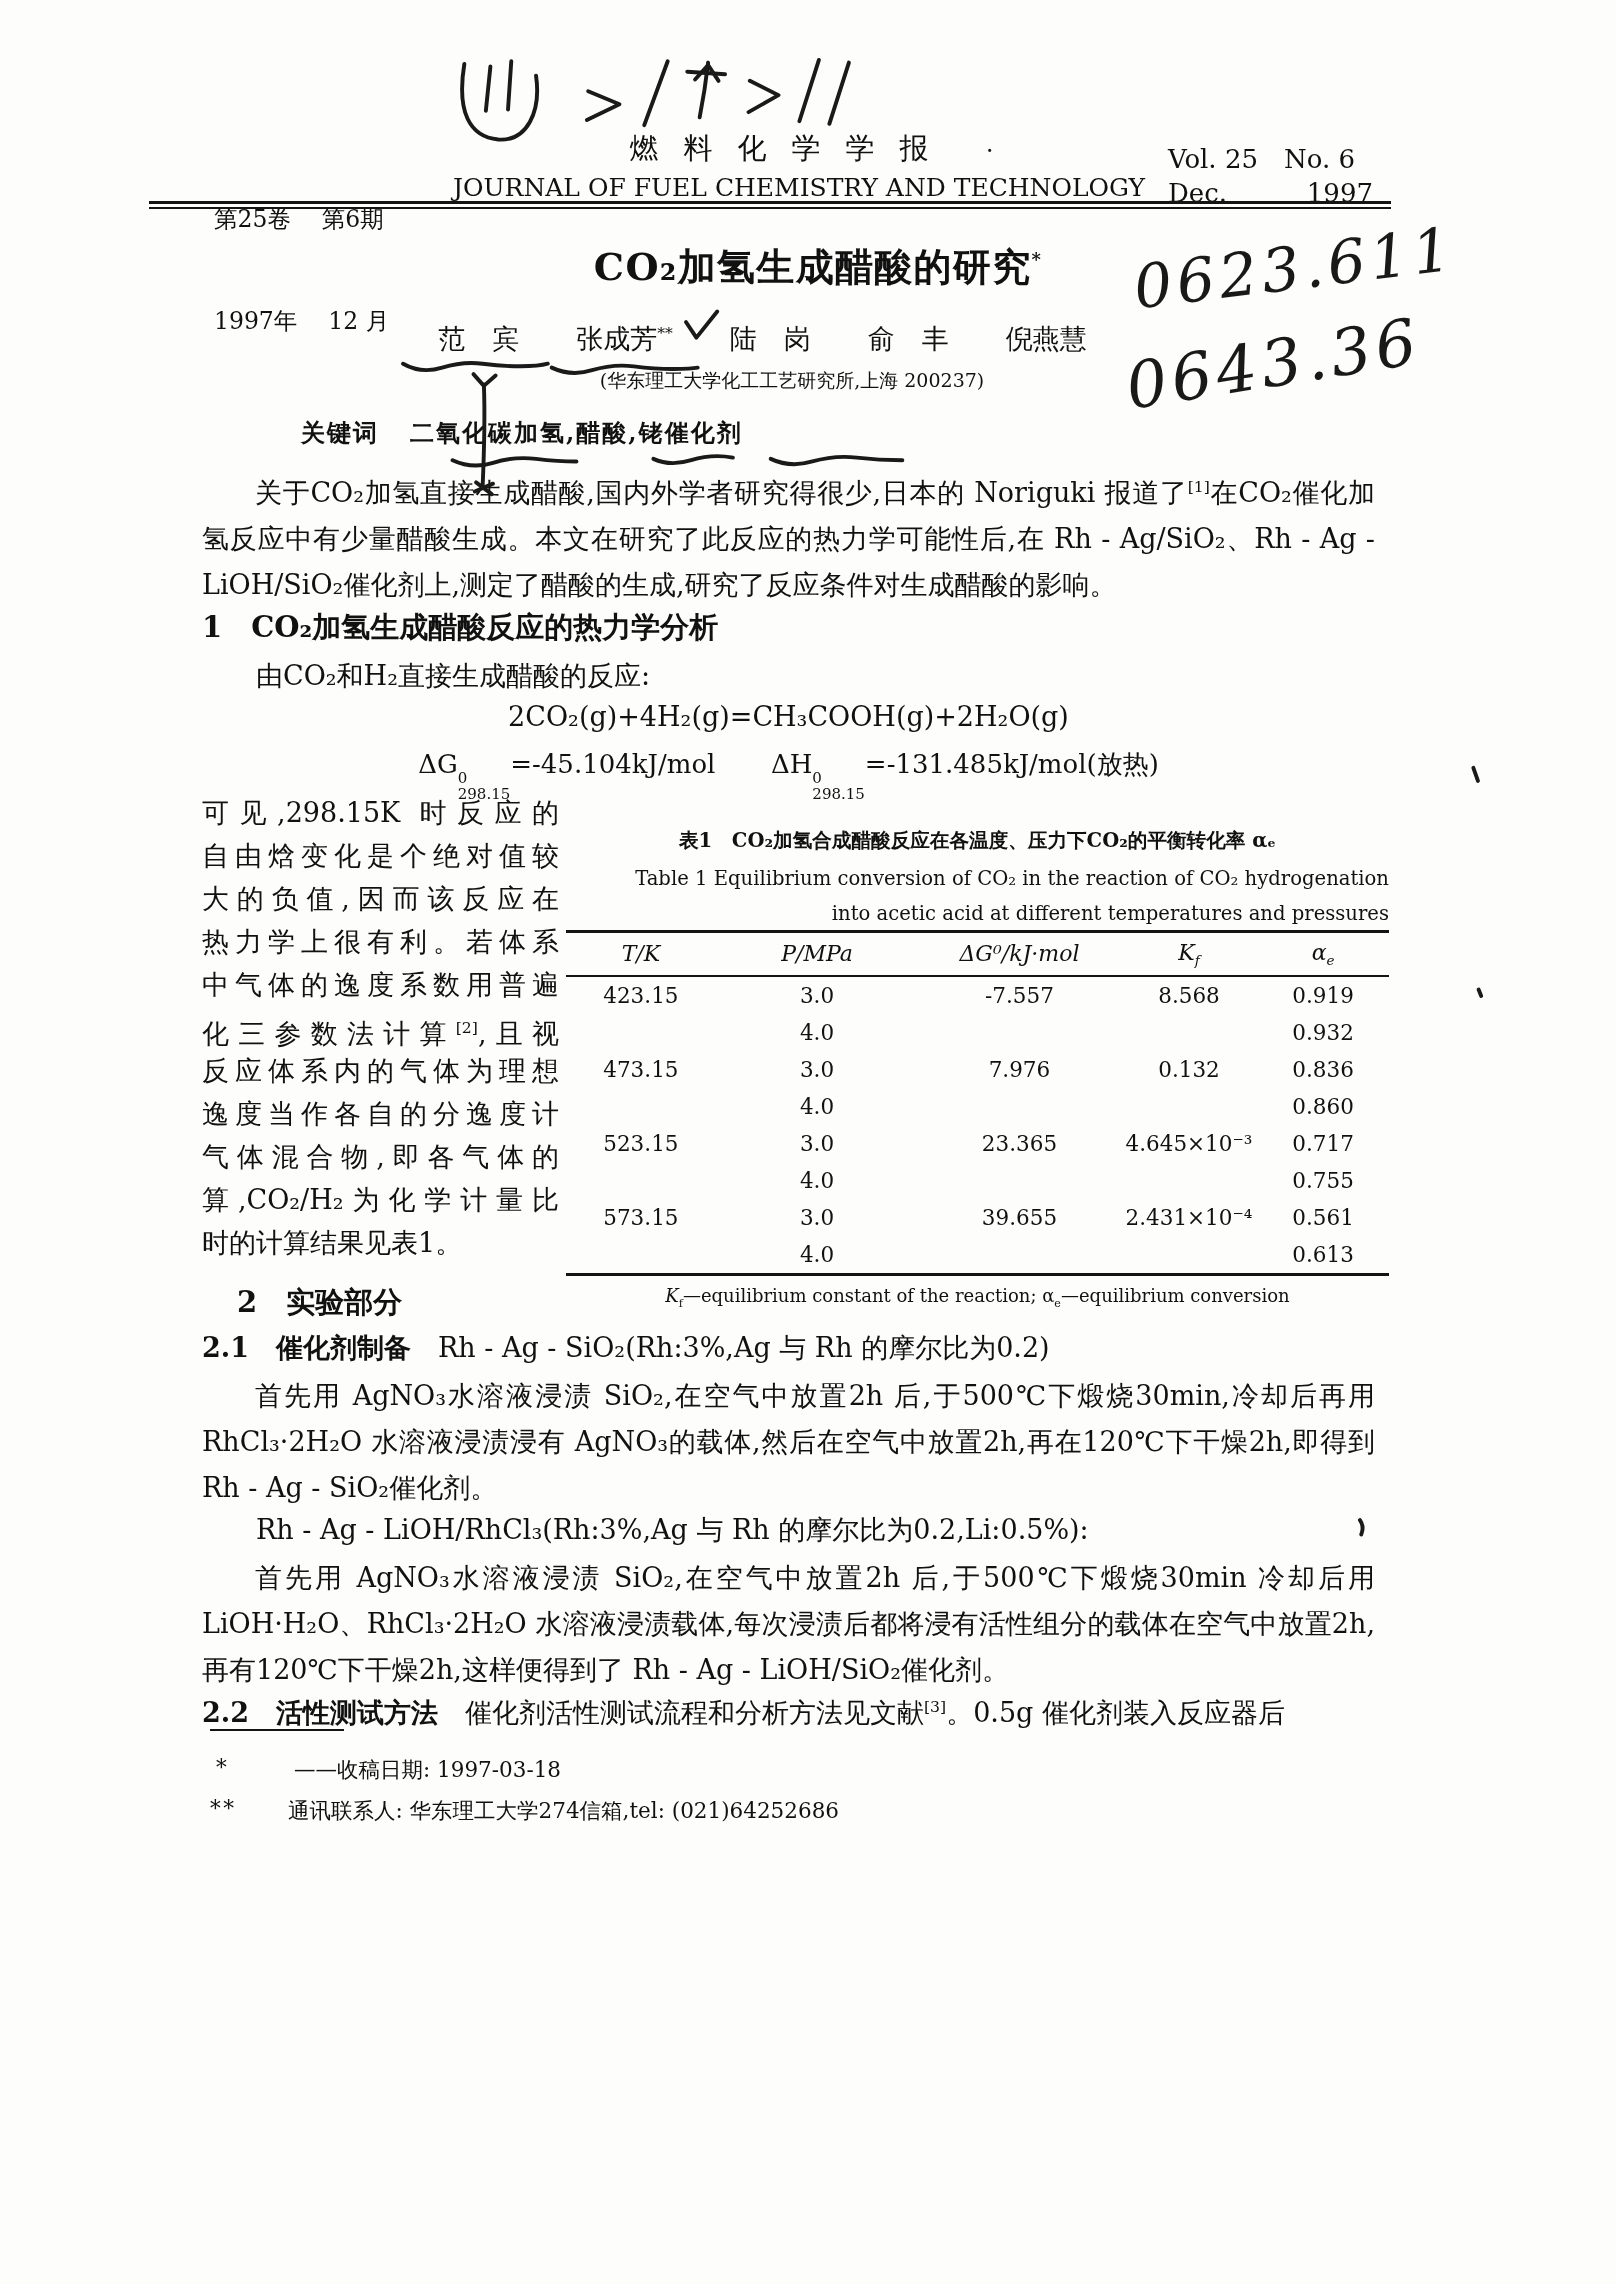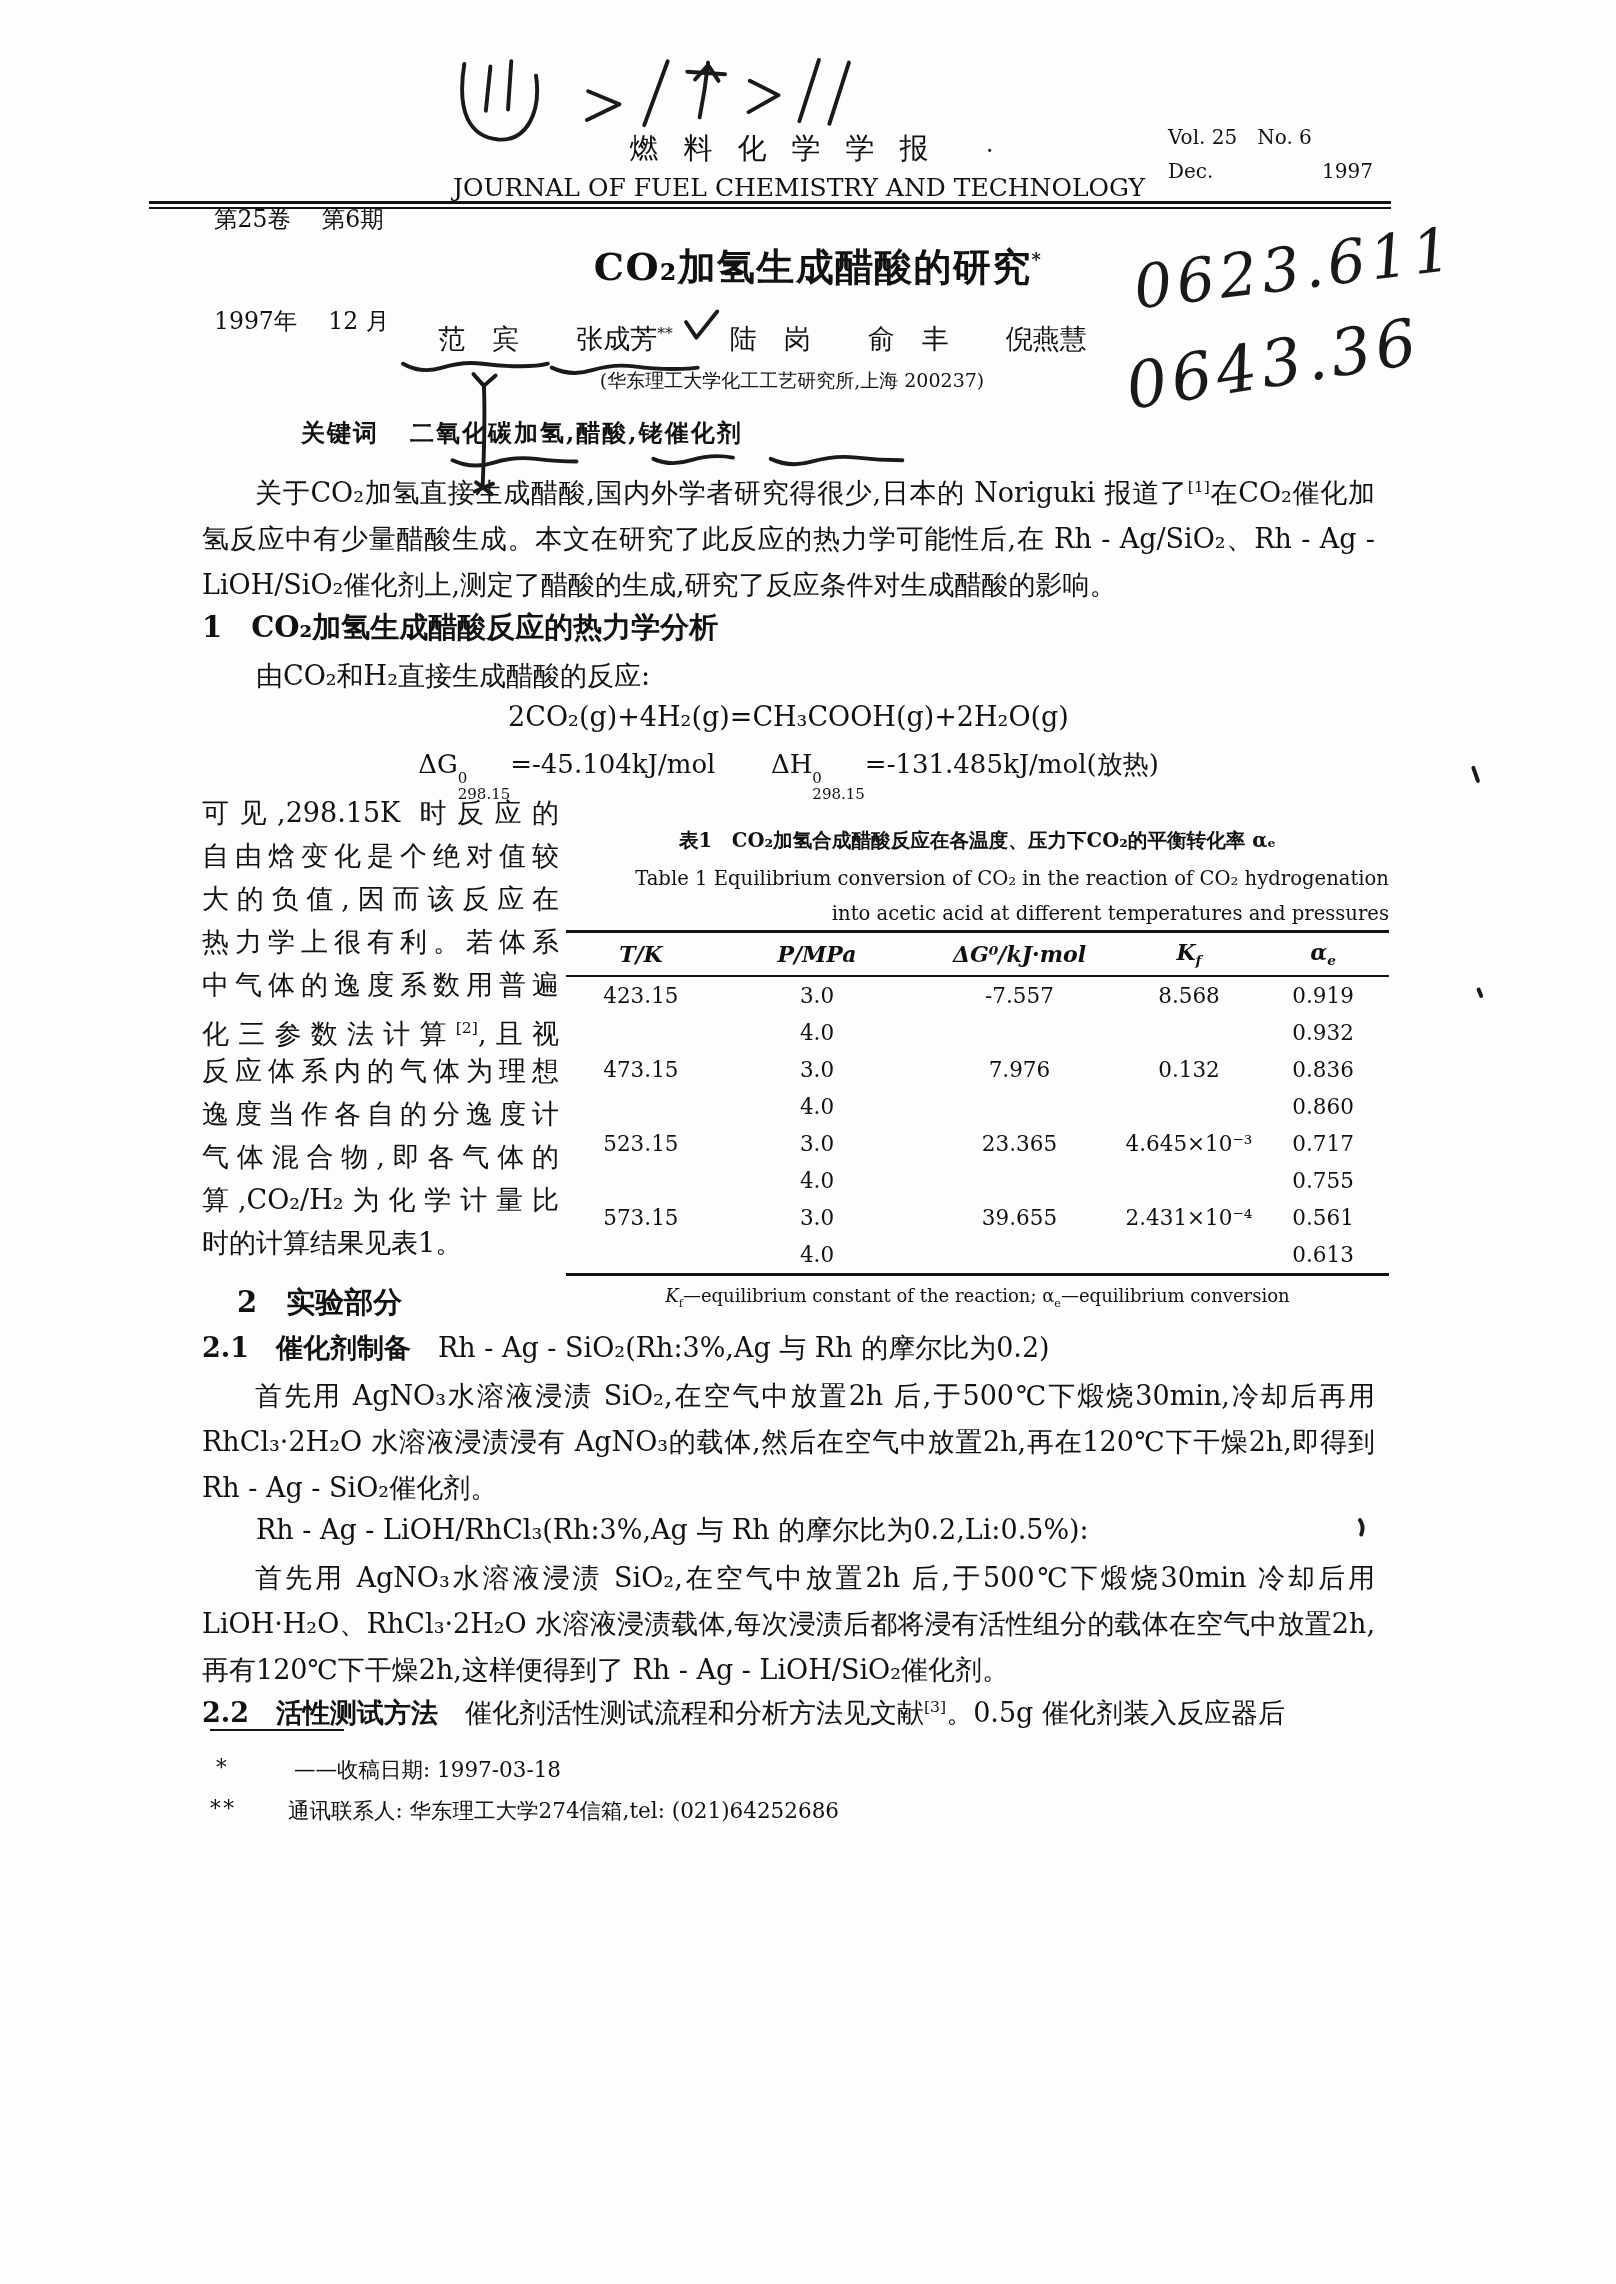--- a/index.html
+++ b/index.html
@@ -8,21 +8,21 @@
     font-family:"DejaVu Serif","Liberation Serif",serif; color:#111;
     overflow:hidden;
   }
   .abs{position:absolute;}
   
   .hdr-left{left:214px; top:134px; font-size:23.5px; line-height:34px; white-space:pre;}
   .hdr-center{left:453px; top:129px; width:652px; text-align:center;}
   .hdr-cn{font-size:29px; letter-spacing:25px; text-indent:25px; white-space:nowrap;}
   .hdr-en{font-size:25px; margin-top:3.9px; white-space:nowrap;}
   .hdr-dot{left:986px; top:137px; font-size:23.5px;}
-  .hdr-right{left:1168px; top:120px; width:205px; font-size:20px; line-height:34px;}
+  .hdr-right{left:1168px; top:142px; width:205px; font-size:26px; line-height:34px;}
   .hdr-right .row2{display:flex; justify-content:space-between;}
   .hdr-rule{left:149px; top:201px; width:1242px; height:3.3px;
     border-top:3.3px solid #141414; border-bottom:2px solid #141414;}
   
   .title{left:264px; top:242px; width:1108px; text-align:center;
     font-size:38px; font-weight:bold; letter-spacing:1.3px;}
   .title sup{font-size:18px;}
   .authors{left:228px; top:321px; width:1069px; display:flex;
     justify-content:center; gap:57px; font-size:27px;}
   .authors sup{font-size:15.6px;}
@@ -39,21 +39,21 @@
   .ss{display:inline-flex; flex-direction:column; font-size:15px; line-height:15.6px;
     vertical-align:-10.4px; text-align:left;}
   
   .colline{width:357px; height:43px; line-height:43px; font-size:27px;
     text-align:justify; text-align-last:justify; overflow:hidden;}
   .tblock{left:566px; width:823px;}
   .capcn{text-align:center; font-size:19.6px; font-weight:bold;}
   .capen{text-align:right; font-size:19.6px;}
   table.t1{width:100%; border-collapse:collapse; border-top:3.9px solid #141414;
     border-bottom:3.9px solid #141414; margin-top:5.2px;}
-  table.t1 th{font-size:22px; font-style:italic; font-weight:bold; height:40px;
+  table.t1 th{font-size:22px; font-style:italic; font-weight:normal; height:40px;
     border-bottom:2px solid #141414; text-align:center;}
   table.t1 td{font-size:21.5px; height:35px; text-align:center;}
   .c1{width:18.2%}.c2{width:24.6%}.c3{width:24.6%}.c4{width:16.6%}.c5{width:16%}
   .tfn{text-align:center; font-size:18px; margin-top:9px;}
   .tfn sub,.t1 sub{font-size:0.62em;}
   .bold{font-weight:bold;}
   
   .fn-rule{left:210px; top:1729px; width:134px; border-top:2.6px solid #141414;}
   .fnote{font-size:21.5px; display:flex;}
   .fnote .mk{width:78px; letter-spacing:2.6px;}

